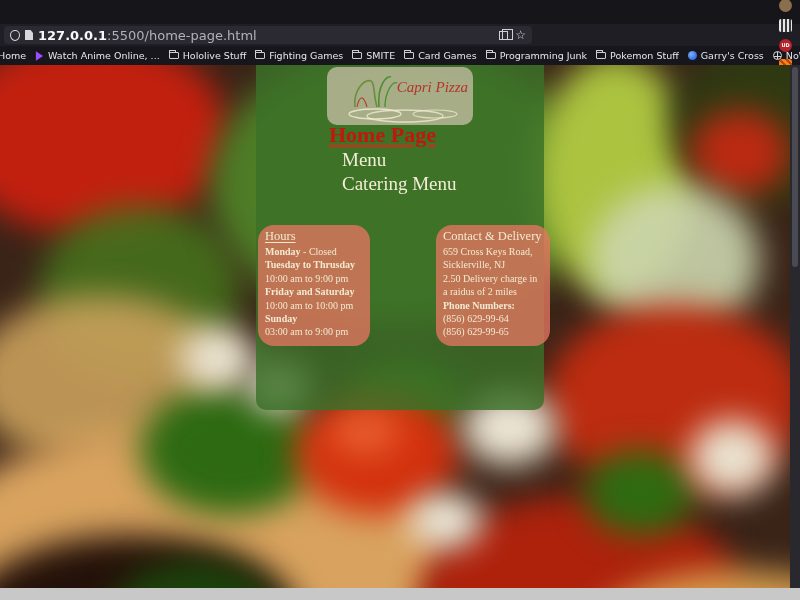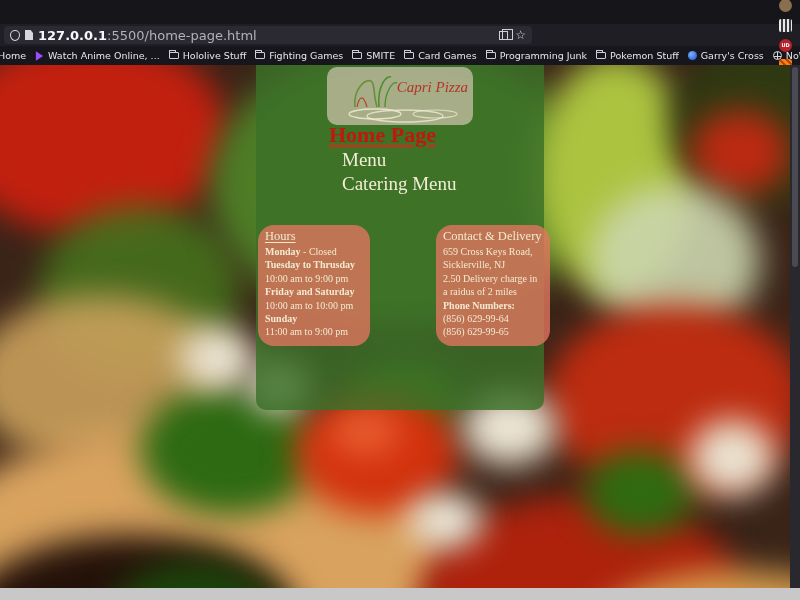--- a/index.html
+++ b/index.html
@@ -219,21 +219,21 @@
       </ul>
 
       <div class="infobox hoursbox">
         <div class="title u">Hours</div>
         <div><b>Monday</b><span> - Closed</span></div>
         <div><b>Tuesday to Thrusday</b></div>
         <div>10:00 am to 9:00 pm</div>
         <div><b>Friday and Saturday</b></div>
         <div>10:00 am to 10:00 pm</div>
         <div><b>Sunday</b></div>
-        <div>11:00 am to 9:00 pm</div>
+        <div>03:00 am to 9:00 pm</div>
       </div>
 
       <div class="infobox contactbox">
         <div class="title">Contact &amp; Delivery</div>
         <div>659 Cross Keys Road,</div>
         <div>Sicklerville, NJ</div>
         <div>2.50 Delivery charge in a raidus of 2 miles</div>
         <div><b>Phone Numbers:</b></div>
         <div>(856) 629-99-64</div>
         <div>(856) 629-99-65</div>

